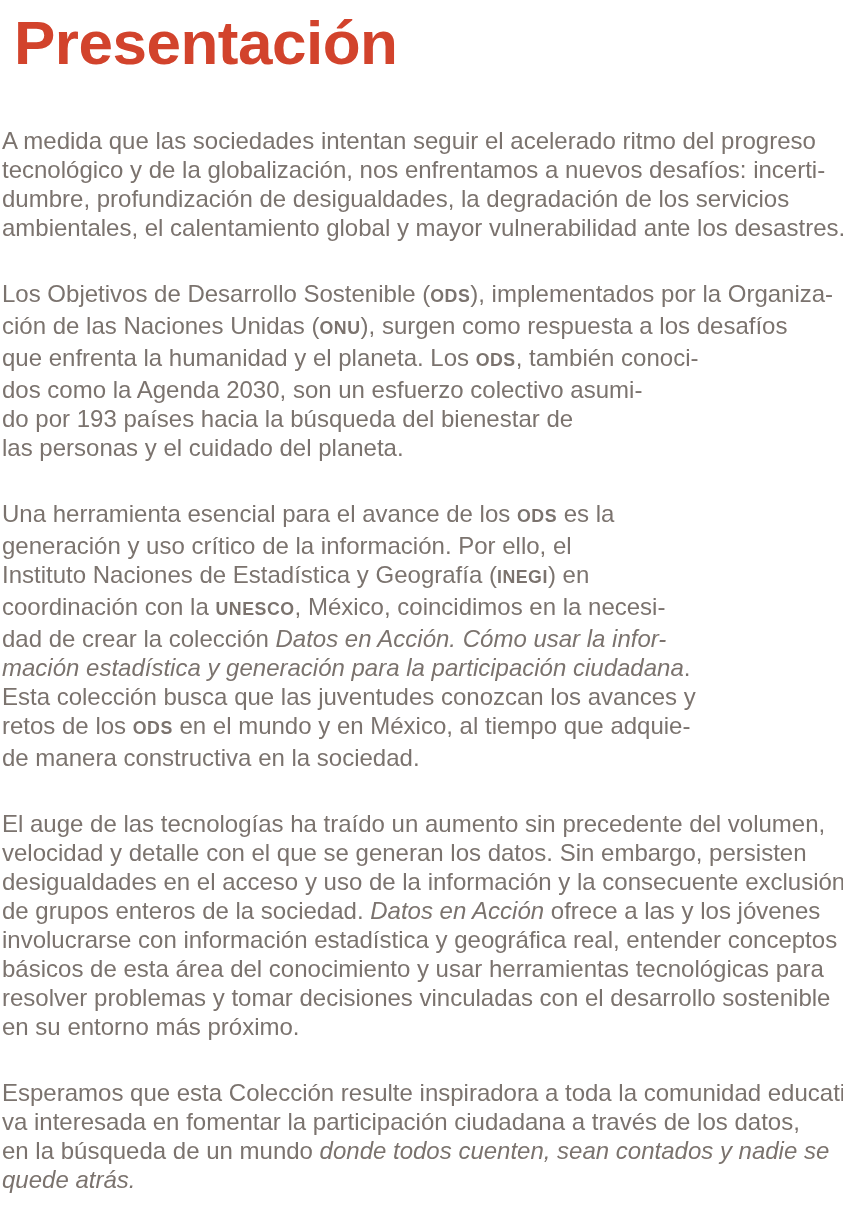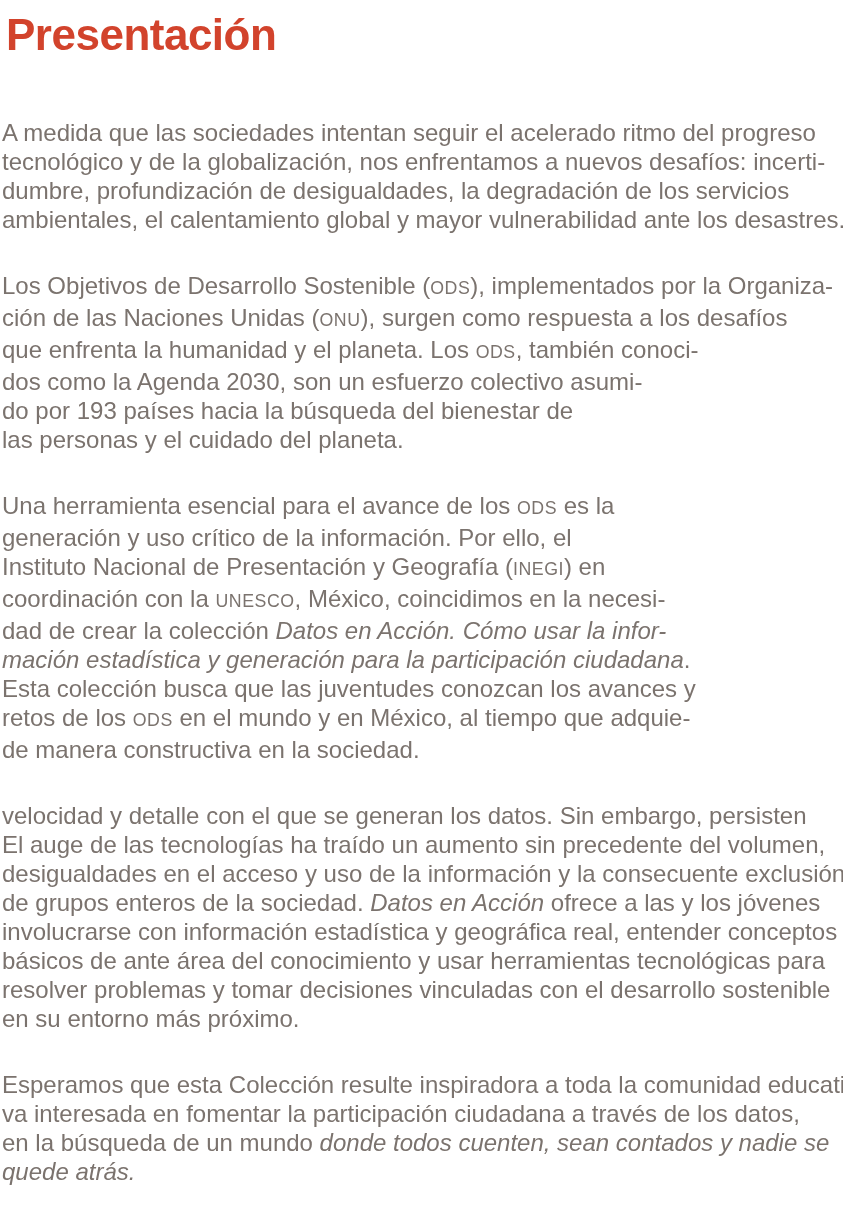--- a/index.html
+++ b/index.html
@@ -13,37 +13,37 @@
     background:var(--bg);
     overflow:hidden;
     font-family:"Liberation Sans",sans-serif;
   }
   .page{
     padding:6px 0 0 2px;
     box-sizing:border-box;
     width:843px;height:1213px;
   }
   h1.page-title{
-    margin:4px;
-    font-size:44px;
+    margin:12px;
+    font-size:62px;
     line-height:50px;
     font-weight:bold;
     letter-spacing:-0.5px;
     color:var(--accent);
   }
   .body-text{
     margin-top:58px;
     color:var(--body-text);
     font-size:24px;
     line-height:29px;
   }
   .para{margin:0 0 37px 0;}
   .para:last-child{margin-bottom:4px;}
   .line{white-space:nowrap;}
-  .sc{font-size:0.74em;letter-spacing:0.03em;}
+  .sc{font-size:0.74em;letter-spacing:0.03em;font-weight:bold;}
   .i{font-style:italic;}
 </style>
 </head>
 <body>
 
 <main class="page">
   <h1 class="page-title">Presentación</h1>
   <section class="body-text">
       <div class="para">
         <div class="line"><span>A medida que las sociedades intentan seguir el acelerado ritmo del progreso</span></div>
@@ -55,35 +55,35 @@
         <div class="line"><span>Los Objetivos de Desarrollo Sostenible (</span><span class="sc">ODS</span><span>), implementados por la Organiza-</span></div>
         <div class="line"><span>ción de las Naciones Unidas (</span><span class="sc">ONU</span><span>), surgen como respuesta a los desafíos</span></div>
         <div class="line"><span>que enfrenta la humanidad y el planeta. Los </span><span class="sc">ODS</span><span>, también conoci-</span></div>
         <div class="line"><span>dos como la Agenda 2030, son un esfuerzo colectivo asumi-</span></div>
         <div class="line"><span>do por 193 países hacia la búsqueda del bienestar de</span></div>
         <div class="line"><span>las personas y el cuidado del planeta.</span></div>
       </div>
       <div class="para">
         <div class="line"><span>Una herramienta esencial para el avance de los </span><span class="sc">ODS</span><span> es la</span></div>
         <div class="line"><span>generación y uso crítico de la información. Por ello, el</span></div>
-        <div class="line"><span>Instituto Nacional de Presentación y Geografía (</span><span class="sc">INEGI</span><span>) en</span></div>
+        <div class="line"><span>Instituto Naciones de Estadística y Geografía (</span><span class="sc">INEGI</span><span>) en</span></div>
         <div class="line"><span>coordinación con la </span><span class="sc">UNESCO</span><span>, México, coincidimos en la necesi-</span></div>
         <div class="line"><span>dad de crear la colección </span><span class="i">Datos en Acción. Cómo usar la infor-</span></div>
         <div class="line"><span class="i">mación estadística y generación para la participación ciudadana</span><span>.</span></div>
         <div class="line"><span>Esta colección busca que las juventudes conozcan los avances y</span></div>
         <div class="line"><span>retos de los </span><span class="sc">ODS</span><span> en el mundo y en México, al tiempo que adquie-</span></div>
         <div class="line"><span>de manera constructiva en la sociedad.</span></div>
       </div>
       <div class="para">
+        <div class="line"><span>El auge de las tecnologías ha traído un aumento sin precedente del volumen,</span></div>
         <div class="line"><span>velocidad y detalle con el que se generan los datos. Sin embargo, persisten</span></div>
-        <div class="line"><span>El auge de las tecnologías ha traído un aumento sin precedente del volumen,</span></div>
         <div class="line"><span>desigualdades en el acceso y uso de la información y la consecuente exclusión</span></div>
         <div class="line"><span>de grupos enteros de la sociedad. </span><span class="i">Datos en Acción</span><span> ofrece a las y los jóvenes</span></div>
         <div class="line"><span>involucrarse con información estadística y geográfica real, entender conceptos</span></div>
-        <div class="line"><span>básicos de ante área del conocimiento y usar herramientas tecnológicas para</span></div>
+        <div class="line"><span>básicos de esta área del conocimiento y usar herramientas tecnológicas para</span></div>
         <div class="line"><span>resolver problemas y tomar decisiones vinculadas con el desarrollo sostenible</span></div>
         <div class="line"><span>en su entorno más próximo.</span></div>
       </div>
       <div class="para">
         <div class="line"><span>Esperamos que esta Colección resulte inspiradora a toda la comunidad educati-</span></div>
         <div class="line"><span>va interesada en fomentar la participación ciudadana a través de los datos,</span></div>
         <div class="line"><span>en la búsqueda de un mundo </span><span class="i">donde todos cuenten, sean contados y nadie se</span></div>
         <div class="line"><span class="i">quede atrás.</span></div>
       </div>
     </section>

